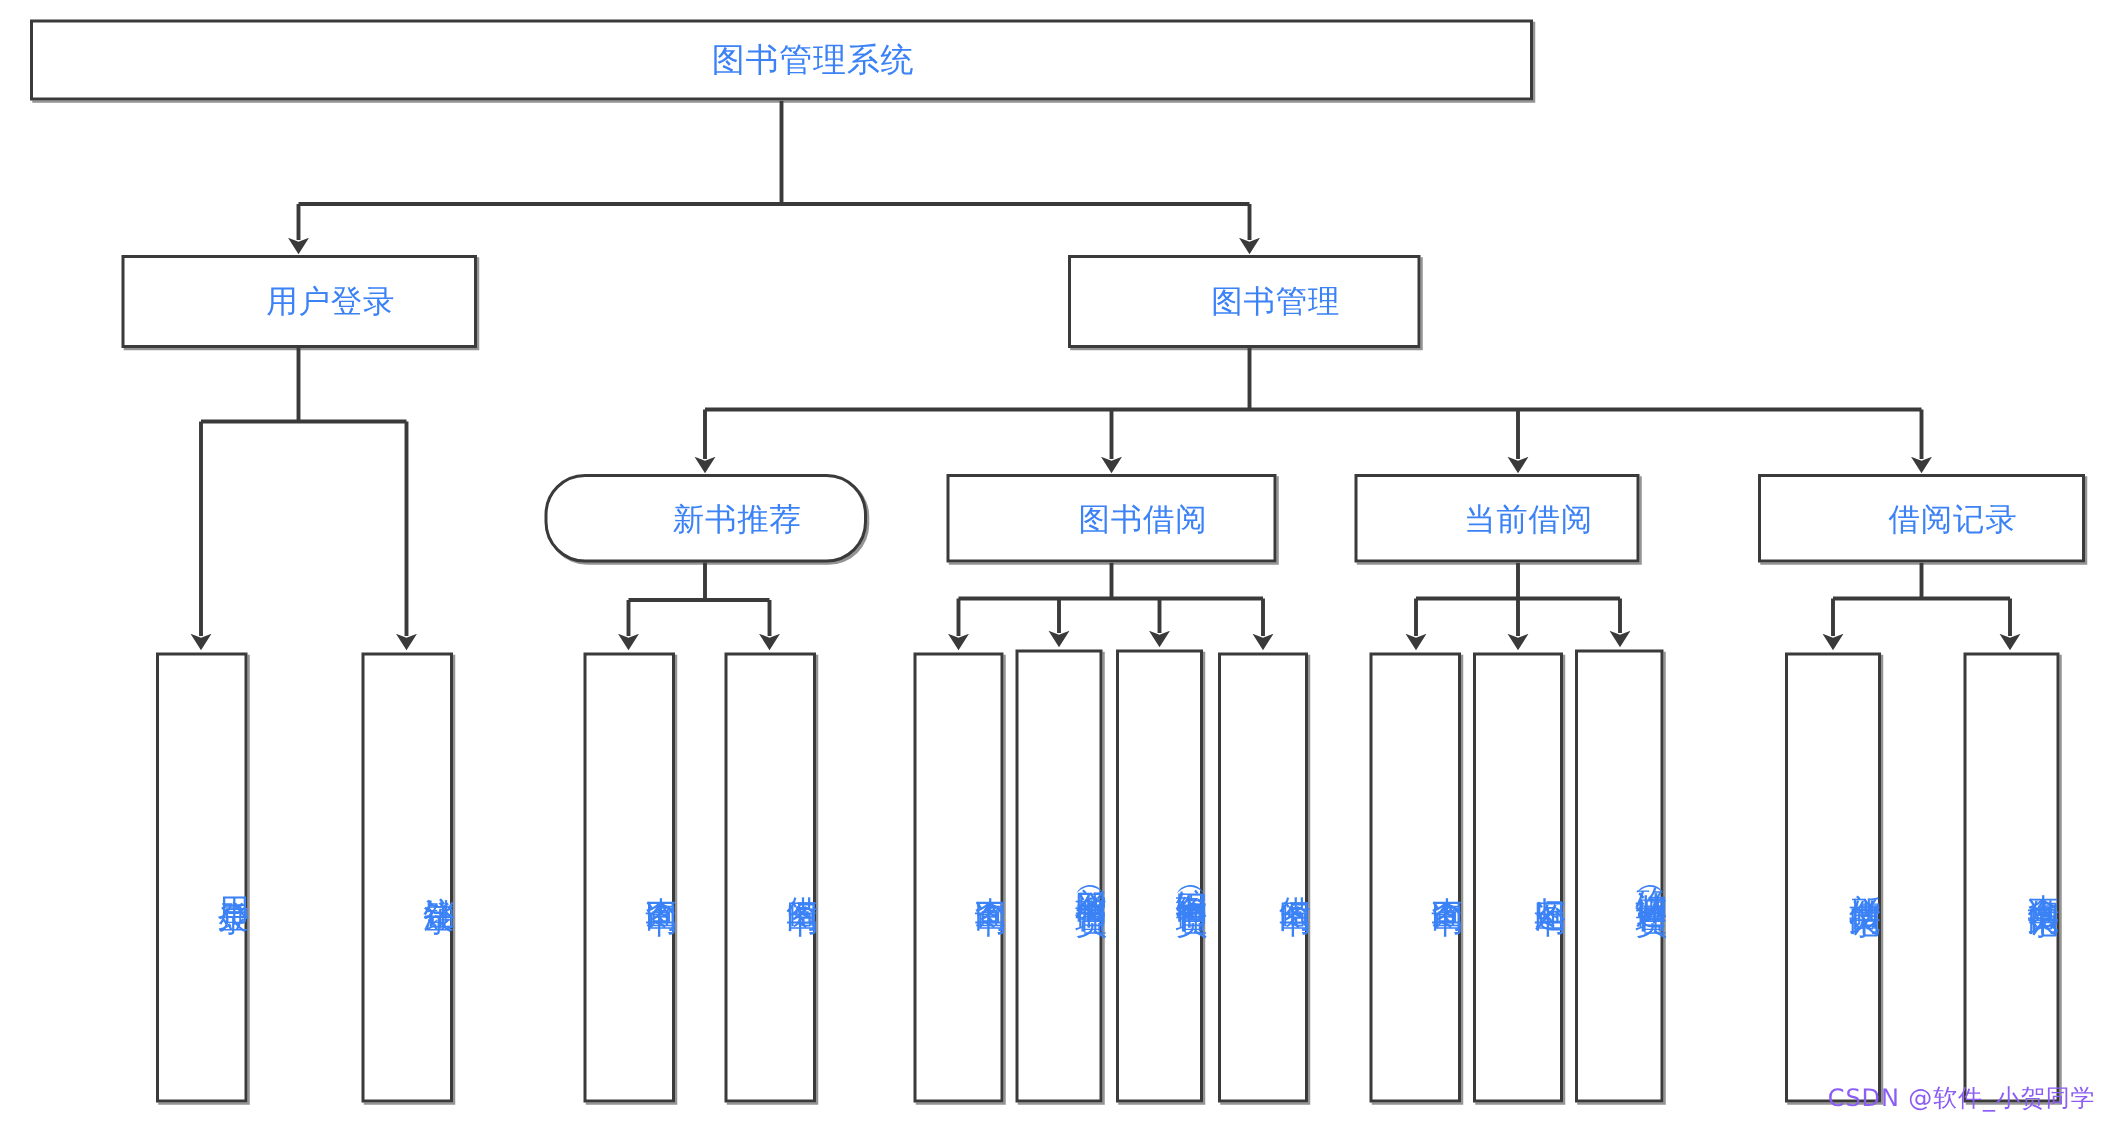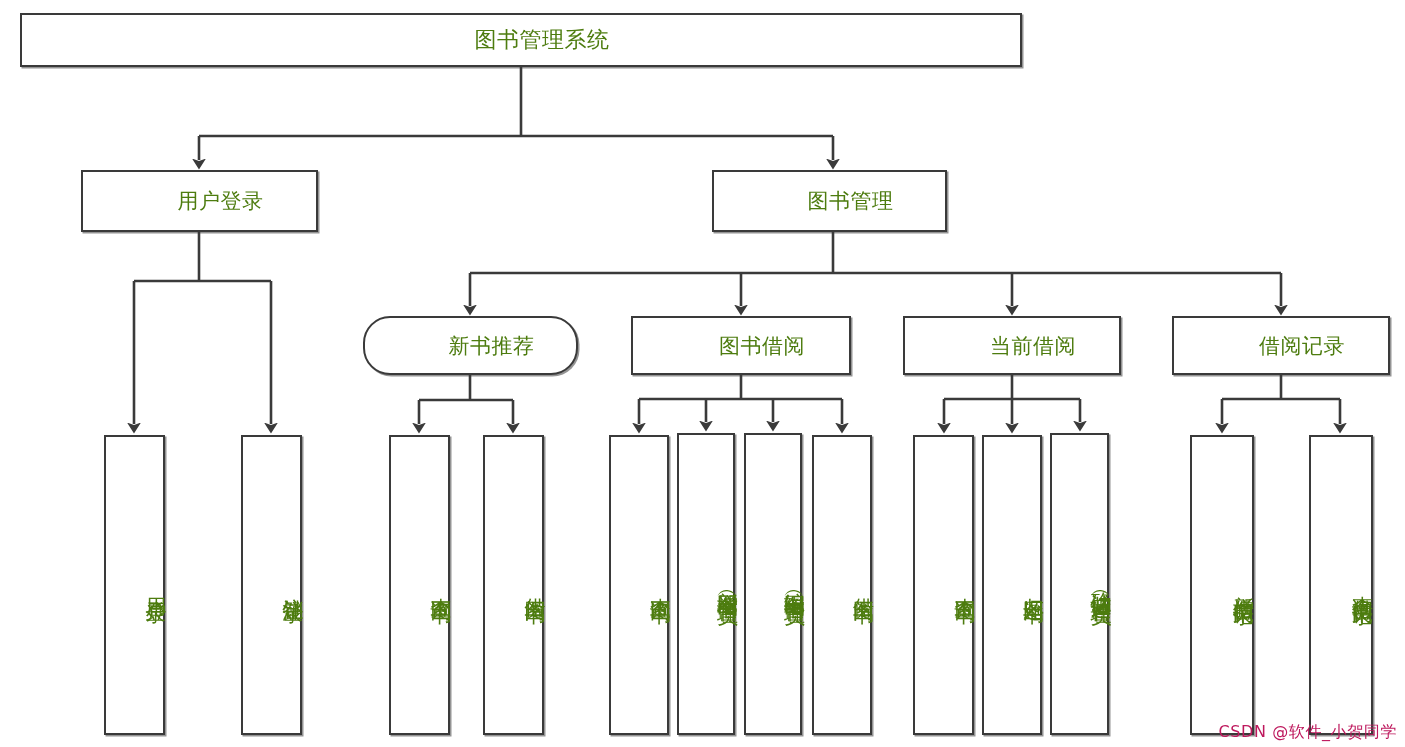--- a/index.html
+++ b/index.html
@@ -1,27 +1,27 @@
 <!DOCTYPE html>
 <html><head>
 <meta charset="utf-8">
 <style>
   html,body{margin:0;padding:0;background:#ffffff;}
   body{font-family:"DejaVu Sans","Liberation Sans",sans-serif;}
   #canvas{position:relative;width:1405px;height:747px;background:#fff;overflow:hidden;}
   .node{position:absolute;box-sizing:border-box;border:2px solid #3a3a3a;background:#ffffff;
         box-shadow:1.5px 1.5px 0 0 rgba(60,60,60,.55);}
   .node .lbl{position:absolute;inset:0;display:flex;align-items:center;justify-content:center;
-             color:#4d7c0f;letter-spacing:.5px;margin-left:42px;}
+             color:#3b82f6;letter-spacing:.5px;margin-left:42px;}
   .h-node .lbl{font-size:21px;}
   .title-node .lbl{font-size:22px;}
   .v-node .lbl{writing-mode:vertical-rl;text-orientation:upright;font-size:21px;line-height:1.18;
                letter-spacing:2px;white-space:nowrap;}
   #wires{position:absolute;left:0;top:0;width:1405px;height:747px;pointer-events:none;}
-  .wm{position:absolute;right:8px;bottom:4px;font-size:16px;color:#be185d;letter-spacing:.6px;
+  .wm{position:absolute;right:8px;bottom:4px;font-size:16px;color:#8b5cf6;letter-spacing:.6px;
       white-space:nowrap;}
 </style>
 </head>
 <body>
 
 <div id="canvas">
 
   <svg id="wires" viewBox="0 0 1405 747" xmlns="http://www.w3.org/2000/svg">
     <defs>
       <marker id="arw" markerWidth="12" markerHeight="16" refX="1.5" refY="8" orient="auto" markerUnits="userSpaceOnUse">
@@ -82,21 +82,21 @@
   <div class="node h-node" style="left:712px;top:170px;width:235px;height:62px;">
     <span class="lbl">图书管理</span>
   </div>
 
   <div class="node h-node" style="left:363px;top:316px;width:215px;height:59px;border-radius:27px;">
     <span class="lbl">新书推荐</span>
   </div>
   <div class="node h-node" style="left:631px;top:316px;width:220px;height:59px;text-align:center;">
     <span class="lbl">图书借阅</span>
   </div>
-  <div class="node h-node" style="left:903px;top:316px;width:218px;height:59px;">
+  <div class="node h-node" style="left:903px;top:316px;width:190px;height:59px;">
     <span class="lbl">当前借阅</span>
   </div>
   <div class="node h-node" style="left:1172px;top:316px;width:218px;height:59px;text-align:right;">
     <span class="lbl">借阅记录</span>
   </div>
 
   <div class="node v-node" style="left:104px;top:435px;width:61px;height:300px;">
     <span class="lbl">用户登录</span>
   </div>
   <div class="node v-node" style="left:241px;top:435px;width:61px;height:300px;">

